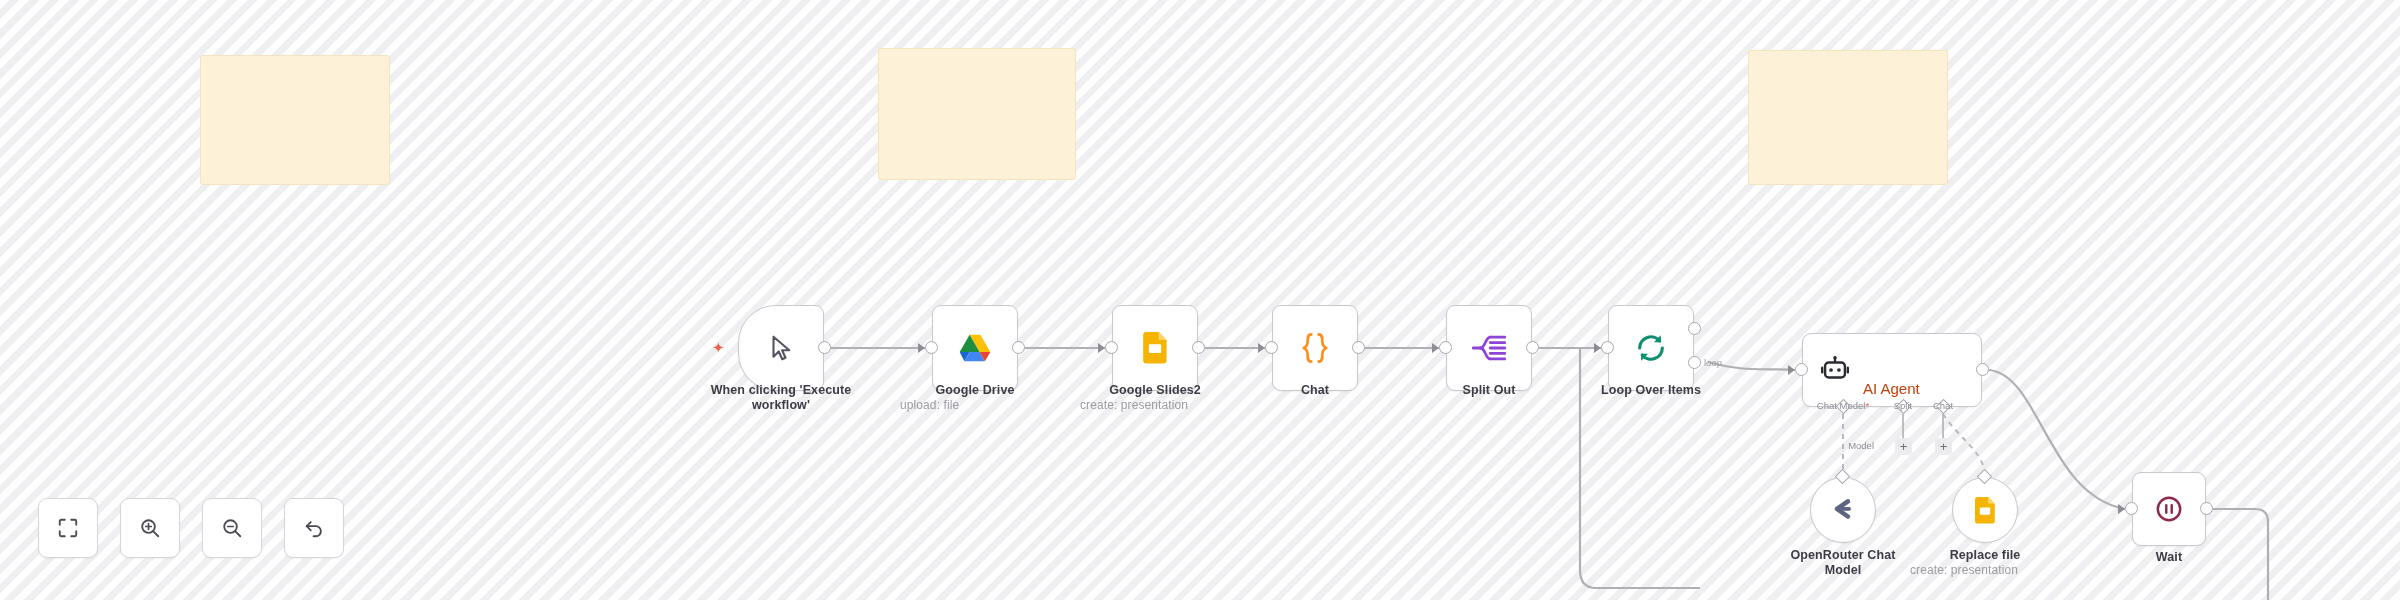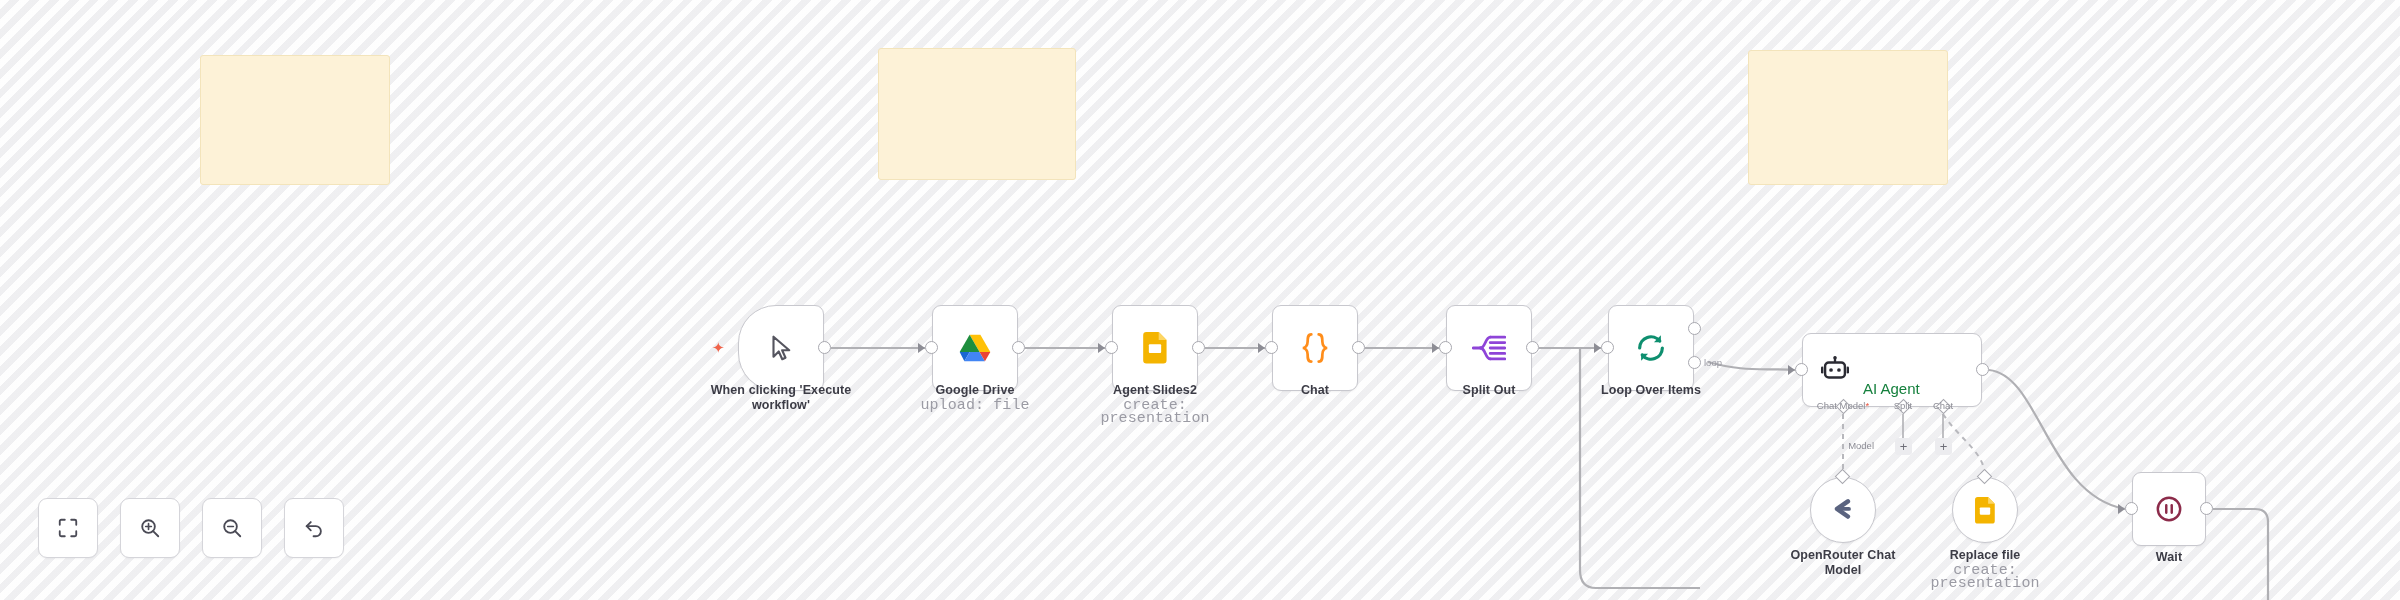--- a/index.html
+++ b/index.html
@@ -97,30 +97,28 @@
     text-align: center;
     font-size: 12.5px;
     line-height: 15px;
     color: #3c3c46;
     font-weight: 700;
     letter-spacing: 0.1px;
     white-space: pre-line;
   }
   .node-sublabel {
     position: absolute;
-    text-align: center;
-    font-size: 15px;
+    font-size: 12px;
     line-height: 13px;
     color: #9b9ba4;
     letter-spacing: 0.1px;
-    font-family: Liberation Mono, monospace;
   }
   .node-title-inline {
     font-size: 15px;
-    color: #15803d;
+    color: #c2410c;
     margin-top: 36px;
   }
 
   
   .port {
     position: absolute;
     width: 13px;
     height: 13px;
     background: #ffffff;
     border: 1.6px solid #a8a8af;
@@ -276,21 +274,21 @@
       <svg width="26" height="32" viewBox="0 0 20 26">
         <path d="M3 0 H13 L19.4 6.4 V23 A2.6 2.6 0 0 1 16.8 25.6 H3 A2.6 2.6 0 0 1 0.4 23 V2.6 A2.6 2.6 0 0 1 3 0 Z" fill="#f4b400"></path>
         <path d="M13 0 L19.4 6.4 H13 Z" fill="#fdd663"></path>
         <rect x="5" y="10" width="10" height="7" rx="0.8" fill="#ffffff"></rect>
       </svg>
     </div>
     <div class="port-arrow" style="left:-14px;top:38px;"></div>
     <div class="port" style="left:-7px;top:36px;"></div>
     <div class="port" style="left:80px;top:36px;"></div>
   </div>
-  <div class="node-label" style="left:1080px;top:383px;width:150px;">Agent Slides2</div>
+  <div class="node-label" style="left:1080px;top:383px;width:150px;">Google Slides2</div>
   <div class="node-sublabel" style="left:1080px;top:399px;width:150px;">create: presentation</div>
 
   <div class="node" style="left:1272px;top:305px;width:86px;height:86px;">
     <div class="node-box" style="left:0;top:0;width:86px;height:86px;">
       <svg width="32" height="32" viewBox="0 0 26 26">
         <path d="M10 2 C7 2, 7 5, 7 8 C7 11, 5 13, 3 13 C5 13, 7 15, 7 18 C7 21, 7 24, 10 24" fill="none" stroke="#ff8d1a" stroke-width="2.2" stroke-linecap="round"></path>
         <path d="M16 2 C19 2, 19 5, 19 8 C19 11, 21 13, 23 13 C21 13, 19 15, 19 18 C19 21, 19 24, 16 24" fill="none" stroke="#ff8d1a" stroke-width="2.2" stroke-linecap="round"></path>
       </svg>
     </div>
     <div class="port-arrow" style="left:-14px;top:38px;"></div>

